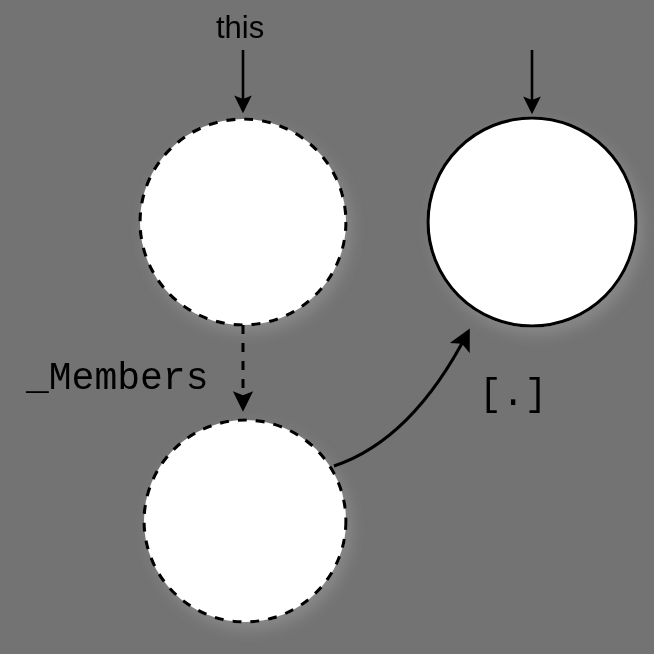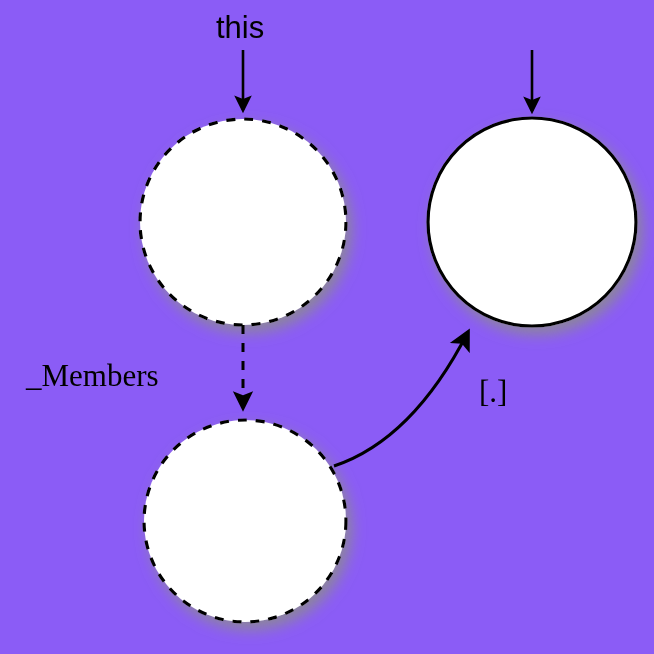--- a/index.html
+++ b/index.html
@@ -10,41 +10,41 @@
   body {
     width: 654px;
     height: 654px;
     font-family: "Liberation Sans", sans-serif;
     overflow: hidden;
   }
   #canvas {
     position: relative;
     width: 654px;
     height: 654px;
-    background: #8b5cf6;
+    background: #737373;
   }
   #diagram-svg {
     position: absolute;
     top: 0;
     left: 0;
     width: 654px;
     height: 654px;
   }
   .node-label {
     position: absolute;
     font-family: "Liberation Sans", sans-serif;
     font-size: 31px;
     line-height: 1;
     color: #000000;
     white-space: nowrap;
   }
   .edge-label {
     position: absolute;
-    font-family: Liberation Serif, serif;
-    font-size: 31px;
+    font-family: Liberation Mono, monospace;
+    font-size: 38px;
     line-height: 1;
     color: #000000;
     white-space: nowrap;
   }
 </style>
 </head>
 <body>
 
 <div id="canvas">
 

